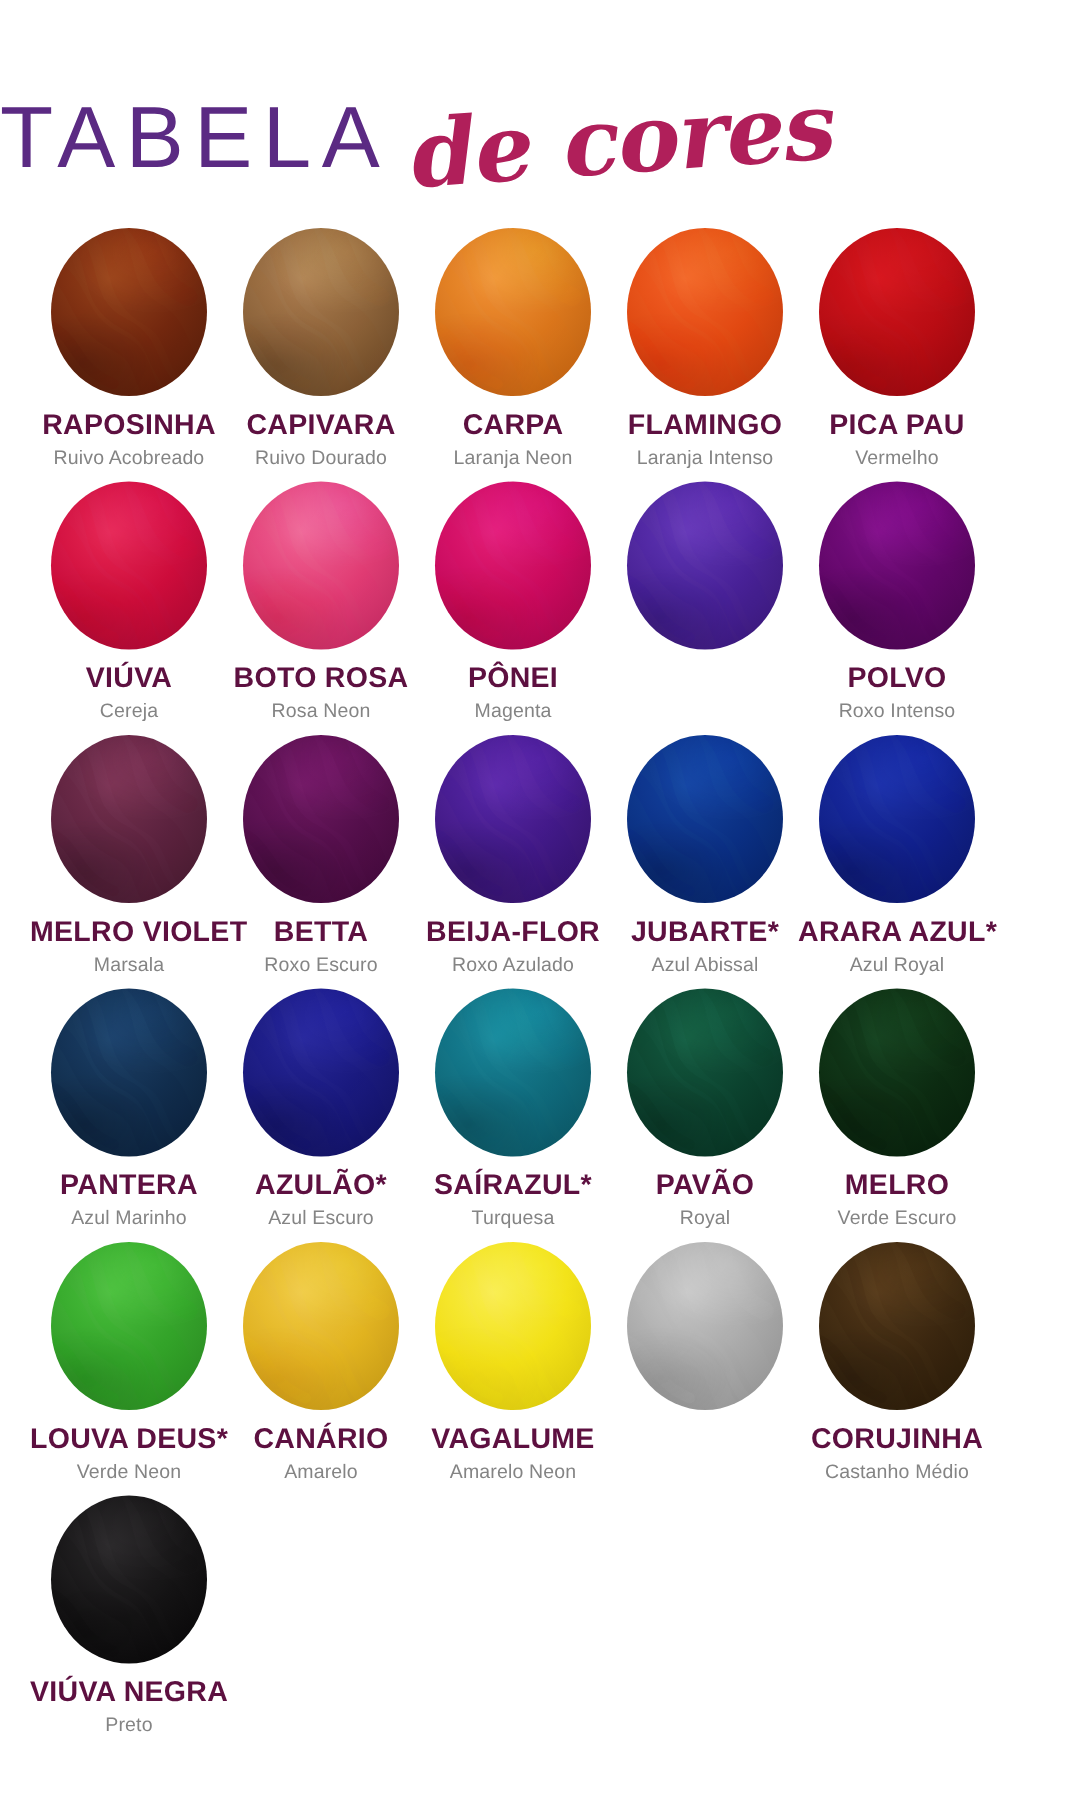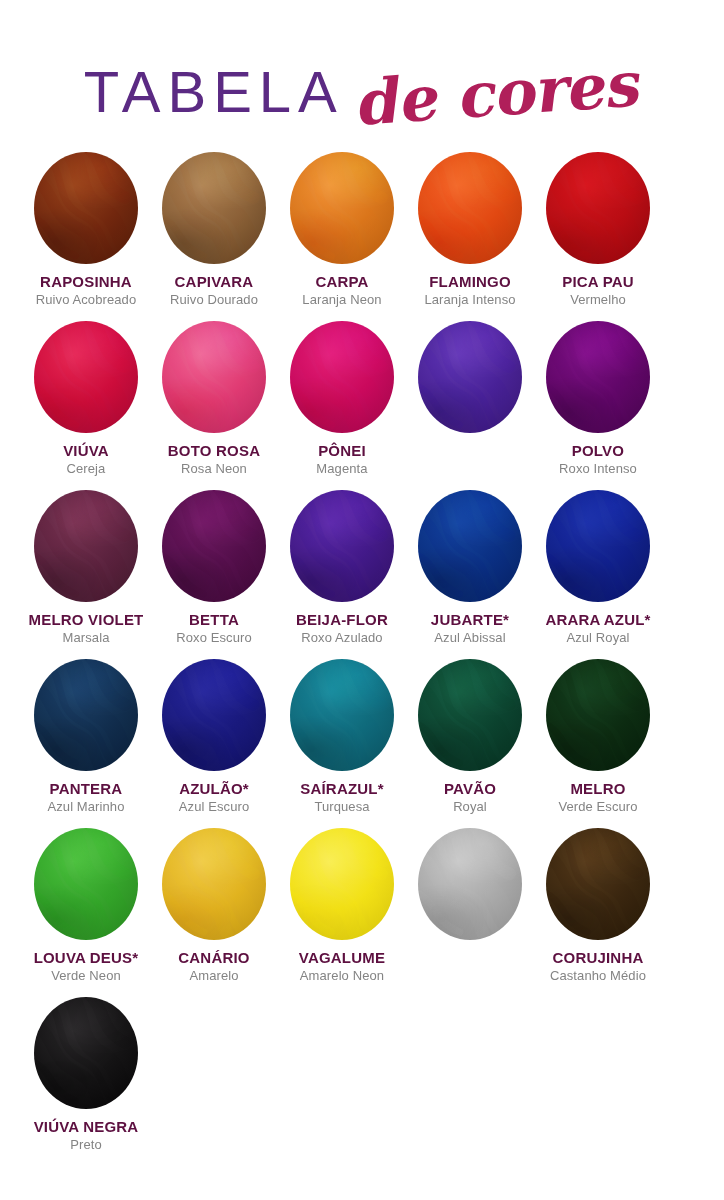--- a/index.html
+++ b/index.html
@@ -17,21 +17,21 @@
 
   
   .title-bar {
     position: absolute;
     left: 0;
     top: 52px;
     width: 724px;
     height: 80px;
     display: flex;
     align-items: center;
-    justify-content: center;
+    justify-content: flex-start;
     gap: 14px;
   }
   .title-main {
     font-family: "Liberation Sans", sans-serif;
     font-size: 58px;
     font-weight: 300;
     letter-spacing: 7px;
     color: #5b2a83;
     line-height: 1;
     white-space: nowrap;
@@ -89,21 +89,21 @@
     inset: 0;
     opacity: 0.40;
     mix-blend-mode: soft-light;
   }
   .labels {
     margin-top: 9px;
     text-align: center;
     width: 132px;
   }
   .cname {
-    font-size: 15px;
+    font-size: 19px;
     font-weight: 700;
     color: #5d1040;
     letter-spacing: 0.2px;
     line-height: 1.15;
     white-space: nowrap;
   }
   .cdesc {
     font-size: 13px;
     font-weight: 400;
     color: #848484;

